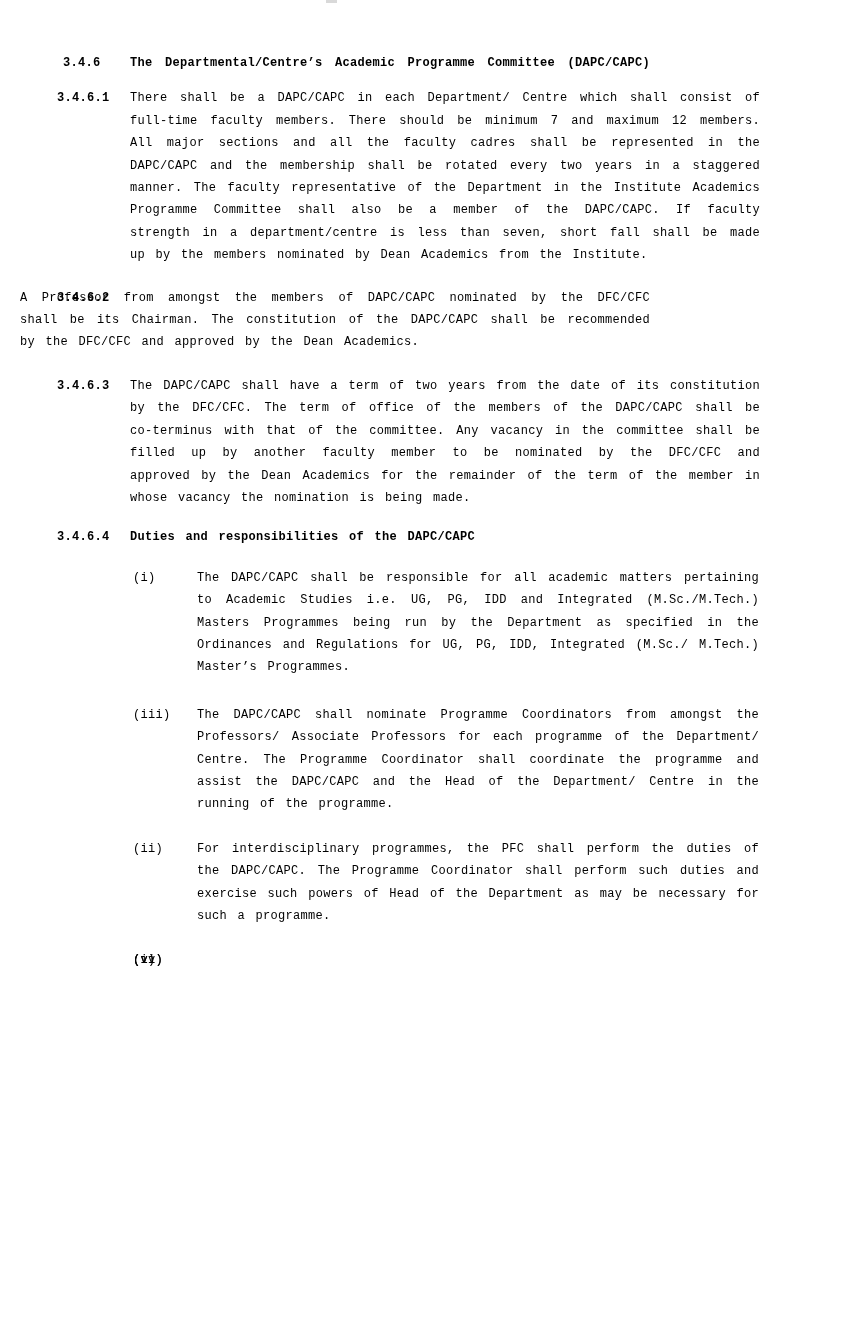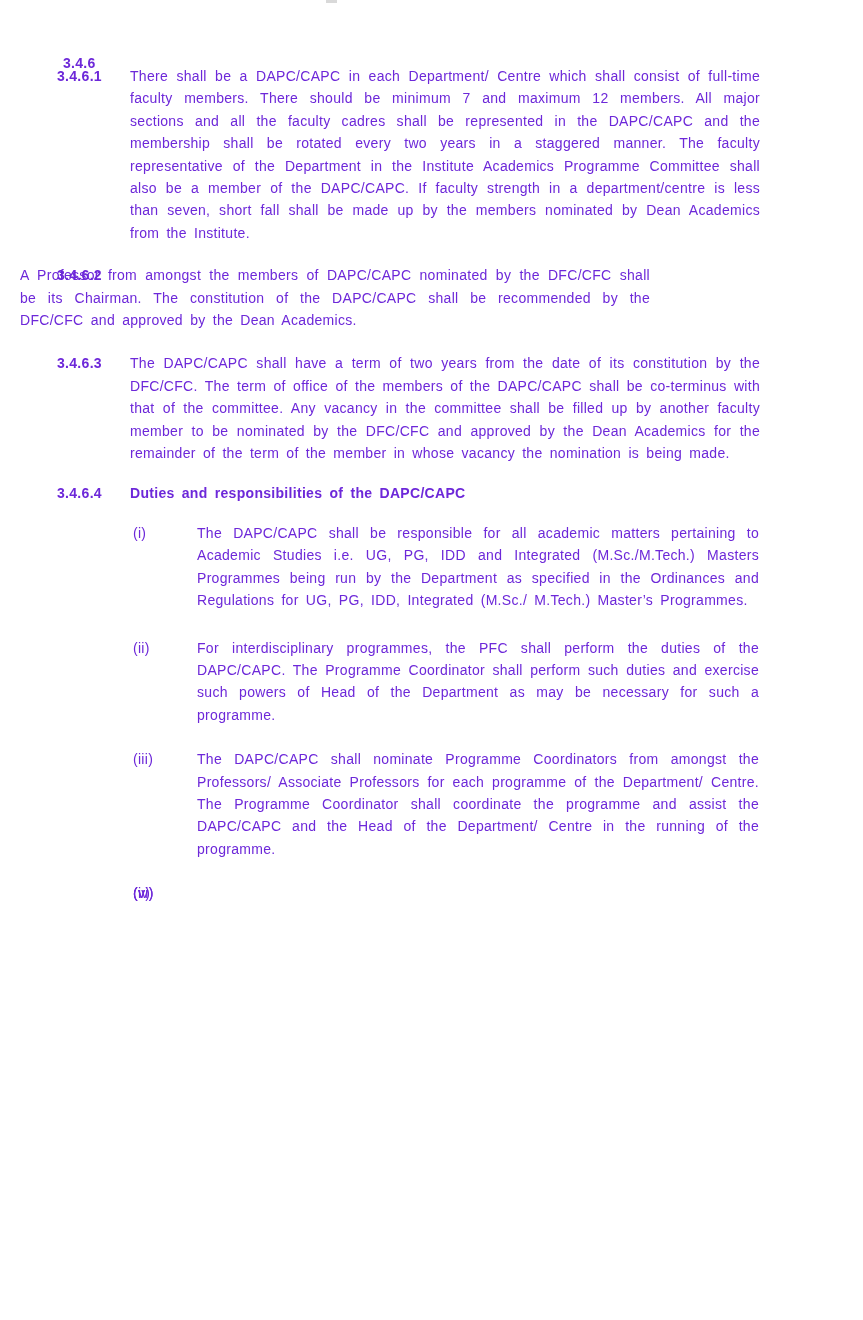--- a/index.html
+++ b/index.html
@@ -2,24 +2,24 @@
 <html><head>
 <meta charset="utf-8">
 <style>
   html, body { margin: 0; padding: 0; background: #ffffff; }
   .page {
     position: relative;
     width: 863px;
     height: 1320px;
     background: #ffffff;
     overflow: hidden;
-    font-family: Liberation Sans, sans-serif;
-    font-size: 14px;
+    font-family: Liberation Mono, monospace;
+    font-size: 12px;
     line-height: 22.4px;
-    color: #6d28d9;
+    color: #000000;
     letter-spacing: 0.3px;
     word-spacing: 3px;
     box-sizing: border-box;
     padding-top: 52px;
   }
   .artifact {
     position: absolute;
     left: 326px;
     top: 0;
     width: 11px;
@@ -57,20 +57,21 @@
   .duty .txt { width: 562px; }
 </style>
 </head>
 <body>
 
 <div class="page">
   <div class="artifact"></div>
 
   <div class="blk h346 mb13">
     <span class="num">3.4.6</span>
+    <div class="txt bold">The Departmental/Centre’s Academic Programme Committee (DAPC/CAPC)</div>
   </div>
 
   <div class="blk mb20">
     <span class="num">3.4.6.1</span>
     <div class="txt">There shall be a DAPC/CAPC in each Department/ Centre which shall consist of full-time faculty members. There should be minimum 7 and maximum 12 members. All major sections and all the faculty cadres shall be represented in the DAPC/CAPC and the membership shall be rotated every two years in a staggered manner. The faculty representative of the Department in the Institute Academics Programme Committee shall also be a member of the DAPC/CAPC. If faculty strength in a department/centre is less than seven, short fall shall be made up by the members nominated by Dean Academics from the Institute.</div>
   </div>
 
   <div class="blk mb21">
     <span class="num">3.4.6.2</span>
     <div class="txt">A Professor from amongst the members of DAPC/CAPC nominated by the DFC/CFC shall be its Chairman. The constitution of the DAPC/CAPC shall be recommended by the DFC/CFC and approved by the Dean Academics.</div>
@@ -85,26 +86,26 @@
     <span class="num">3.4.6.4</span>
     <div class="txt bold">Duties and responsibilities of the DAPC/CAPC</div>
   </div>
 
   <div>
     <div class="duty mb25">
       <span class="lbl">(i)</span>
       <div class="txt">The DAPC/CAPC shall be responsible for all academic matters pertaining to Academic Studies i.e. UG, PG, IDD and Integrated (M.Sc./M.Tech.) Masters Programmes being run by the Department as specified in the Ordinances and Regulations for UG, PG, IDD, Integrated (M.Sc./ M.Tech.) Master’s Programmes.</div>
     </div>
     <div class="duty mb22">
+      <span class="lbl">(iii)</span>
+      <div class="txt">The DAPC/CAPC shall nominate Programme Coordinators from amongst the Professors/ Associate Professors for each programme of the Department/ Centre. The Programme Coordinator shall coordinate the programme and assist the DAPC/CAPC and the Head of the Department/ Centre in the running of the programme.</div>
+    </div>
+    <div class="duty mb22">
       <span class="lbl">(ii)</span>
       <div class="txt">For interdisciplinary programmes, the PFC shall perform the duties of the DAPC/CAPC. The Programme Coordinator shall perform such duties and exercise such powers of Head of the Department as may be necessary for such a programme.</div>
-    </div>
-    <div class="duty mb22">
-      <span class="lbl">(iii)</span>
-      <div class="txt">The DAPC/CAPC shall nominate Programme Coordinators from amongst the Professors/ Associate Professors for each programme of the Department/ Centre. The Programme Coordinator shall coordinate the programme and assist the DAPC/CAPC and the Head of the Department/ Centre in the running of the programme.</div>
     </div>
     <div class="duty mb20">
       <span class="lbl">(iv)</span>
     </div>
     <div class="duty mb21">
       <span class="lbl">(v)</span>
     </div>
     <div class="duty">
       <span class="lbl">(vi)</span>
     </div>

